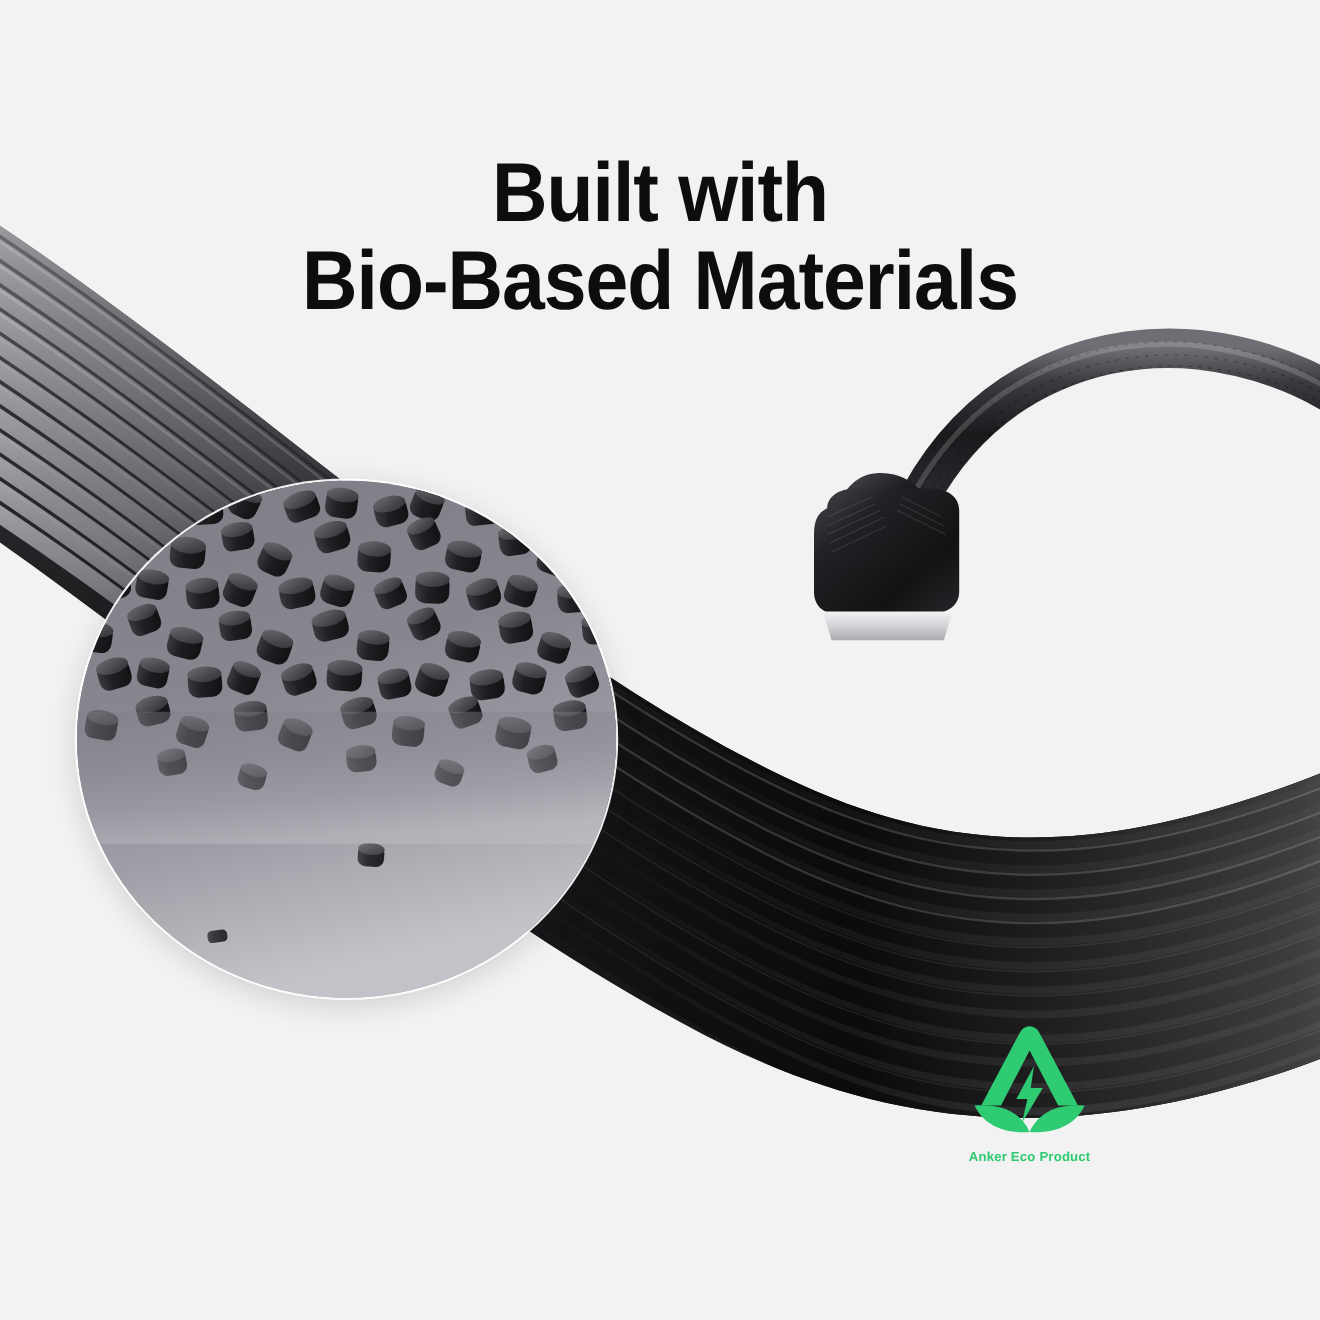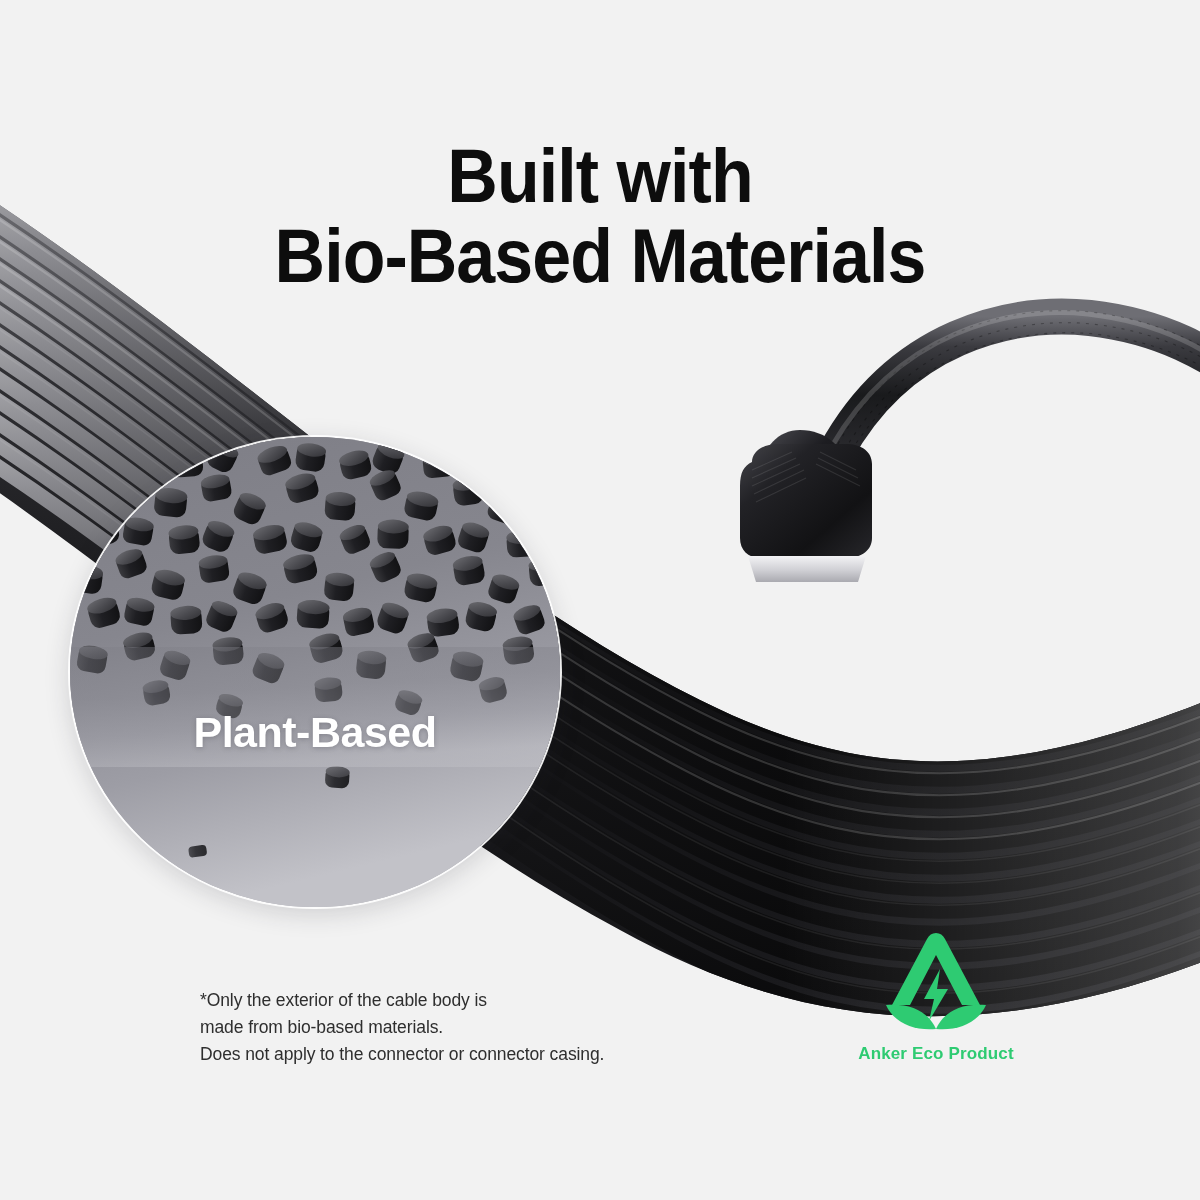--- a/index.html
+++ b/index.html
@@ -101,21 +101,21 @@
     top: 925px;
     width: 196px;
     z-index: 50;
     text-align: center;
   }
   .eco-badge .eco-mark { display: block; margin: 0 auto; }
   .eco-badge .eco-label {
     display: block;
     margin-top: 7px;
     color: #2ecb72;
-    font-size: 17px;
+    font-size: 12px;
     font-weight: 600;
     letter-spacing: 0.15px;
   }
 </style>
 </head>
 <body>
 
 <div class="canvas">
 
   <div class="cable-stage">
@@ -589,32 +589,28 @@
           <g transform="translate(118,410) rotate(-8)" opacity="0.85">
               <rect x="0" y="0" width="18" height="11" rx="4" fill="url(#pelletSide)"></rect>
             </g>
         </g>
       </g>
 
       <rect x="0" y="210" width="490" height="120" fill="url(#insetSurface)" opacity="0.42"></rect>
     </svg>
 
     <div class="inset-caption">
-      <span>Plant-Based</span>
     </div>
   </div>
 
   <div class="headline">
     <span class="l1">Built with</span>
     <span class="l2">Bio-Based Materials</span>
   </div>
 
-  <div class="footnote">*Only the exterior of the cable body is
-made from bio-based materials.
-Does not apply to the connector or connector casing.</div>
 
   <div class="eco-badge">
     <svg class="eco-mark" width="120" height="112" viewBox="0 0 120 112">
 
       <path d="M 60 8
                C 64 8, 67 10, 69 14
                L 104 80
                L 86 80
                L 60 30
                L 34 80

